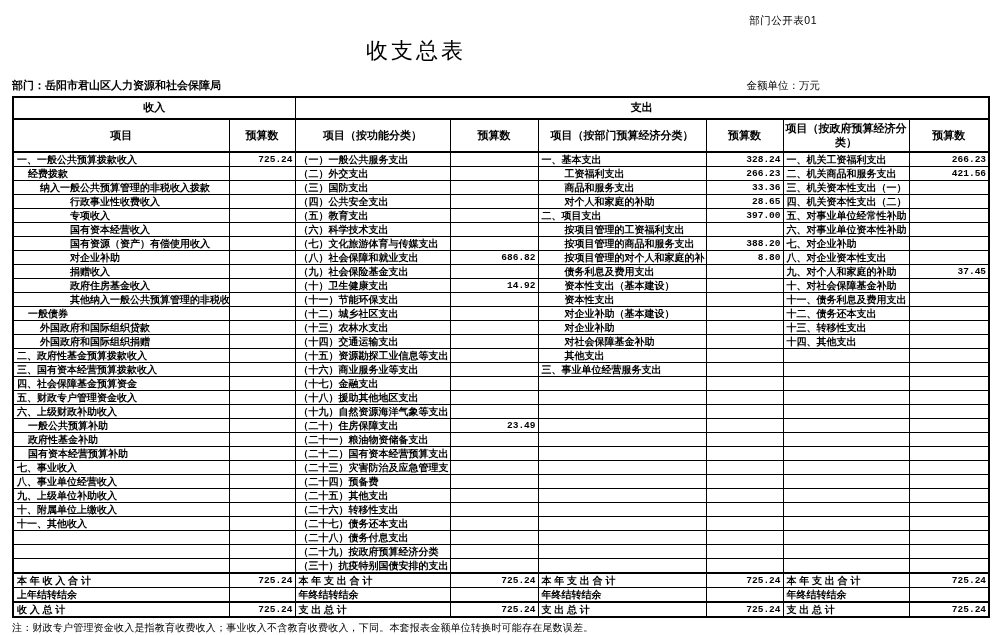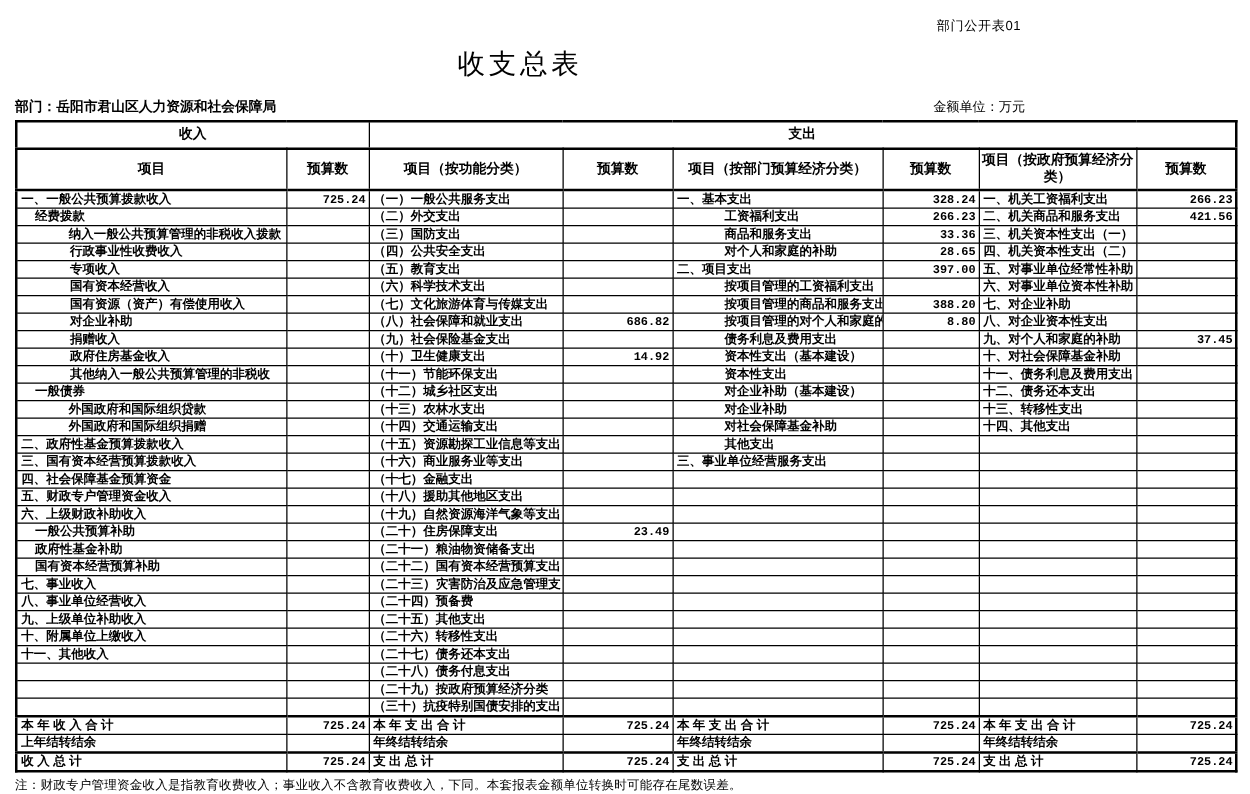--- a/index.html
+++ b/index.html
@@ -42,23 +42,23 @@
     height:14px; font-size:10px; font-weight:bold;
     padding:0 2px; line-height:13px;
   }
   .budget td.lbl { text-align:left; white-space:pre; }
   .budget td.val {
     text-align:right;
     font-family:"Liberation Mono", monospace;
     font-size:9.5px; font-weight:bold; letter-spacing:0;
   }
   .budget td.i0 { padding-left:3px; }
-  .budget td.i1 { padding-left:41px; }
+  .budget td.i1 { padding-left:26px; }
   .budget td.i2 { padding-left:14px; }
-  .budget td.i3 { padding-left:42px; }
+  .budget td.i3 { padding-left:56px; }
   .budget tr.thick-top td { border-top:2px solid #000; }
 
   .footnote { margin-top:3px; font-size:10px; letter-spacing:.2px; }
 </style>
 </head>
 <body>
 
 <div class="page">
 
   <div class="form-code">部门公开表01</div>

